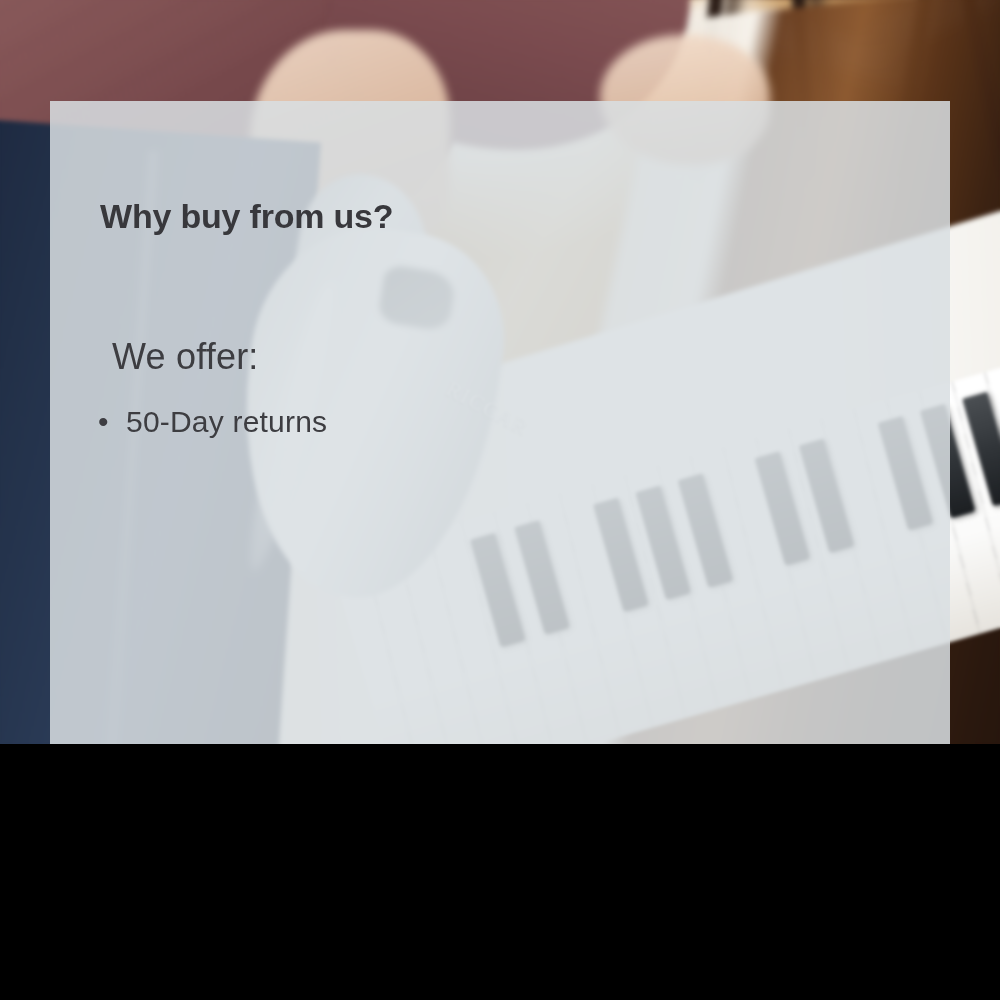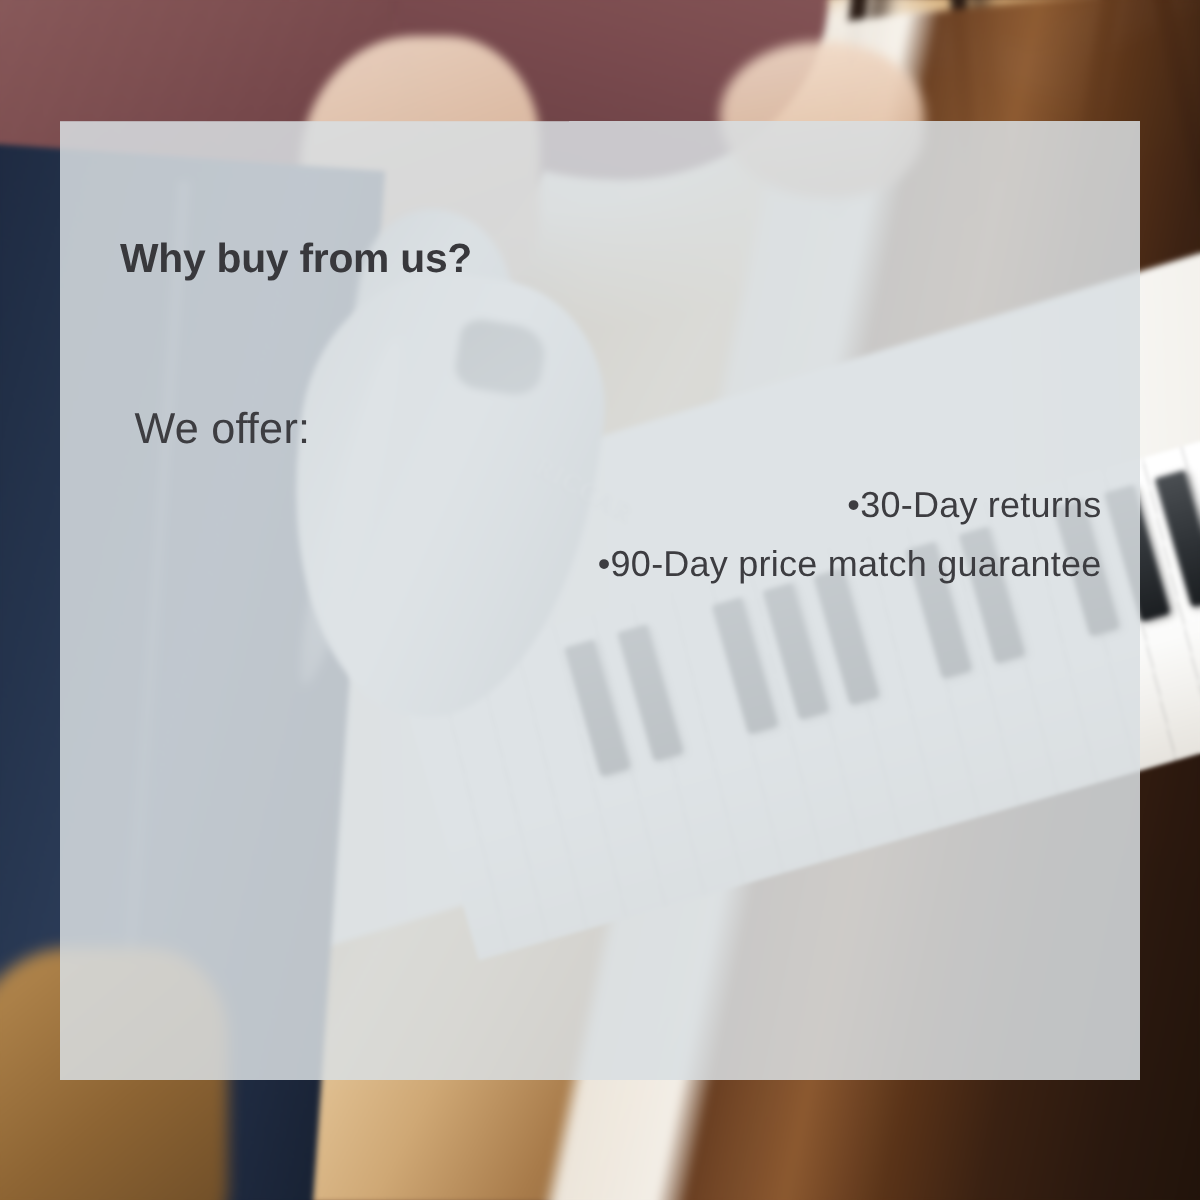--- a/index.html
+++ b/index.html
@@ -3,24 +3,23 @@
 <meta charset="utf-8">
 <style>
   html, body {
     margin: 0;
     padding: 0;
     background: #000;
   }
   #stage {
     position: relative;
     width: 1000px;
-    height: 1000px;
+    height: 744px;
     overflow: hidden;
     font-family: "Liberation Sans", sans-serif;
-    text-align: right;
   }
 
   
   .photo {
     position: absolute;
     inset: 0;
     overflow: hidden;
     background: #7a5338;
   }
 
@@ -380,26 +379,23 @@
   <div class="overlay">
     <div class="card-body">
 
       <div class="headline">Why buy from us?</div>
 
       <div class="intro">We offer:</div>
 
       <div class="bullets">
 
         <div class="bullet">
-          <span class="dot">•</span><span class="txt">30-Day returns</span>
+          <span class="dot">•</span><span class="txt">50-Day returns</span>
         </div>
 
-        <div class="bullet">
-          <span class="dot">•</span><span class="txt">90-Day price match guarantee</span>
-        </div>
 
 
 
       </div>
     </div>
   </div>
 
 </div>
 
 </body></html>

